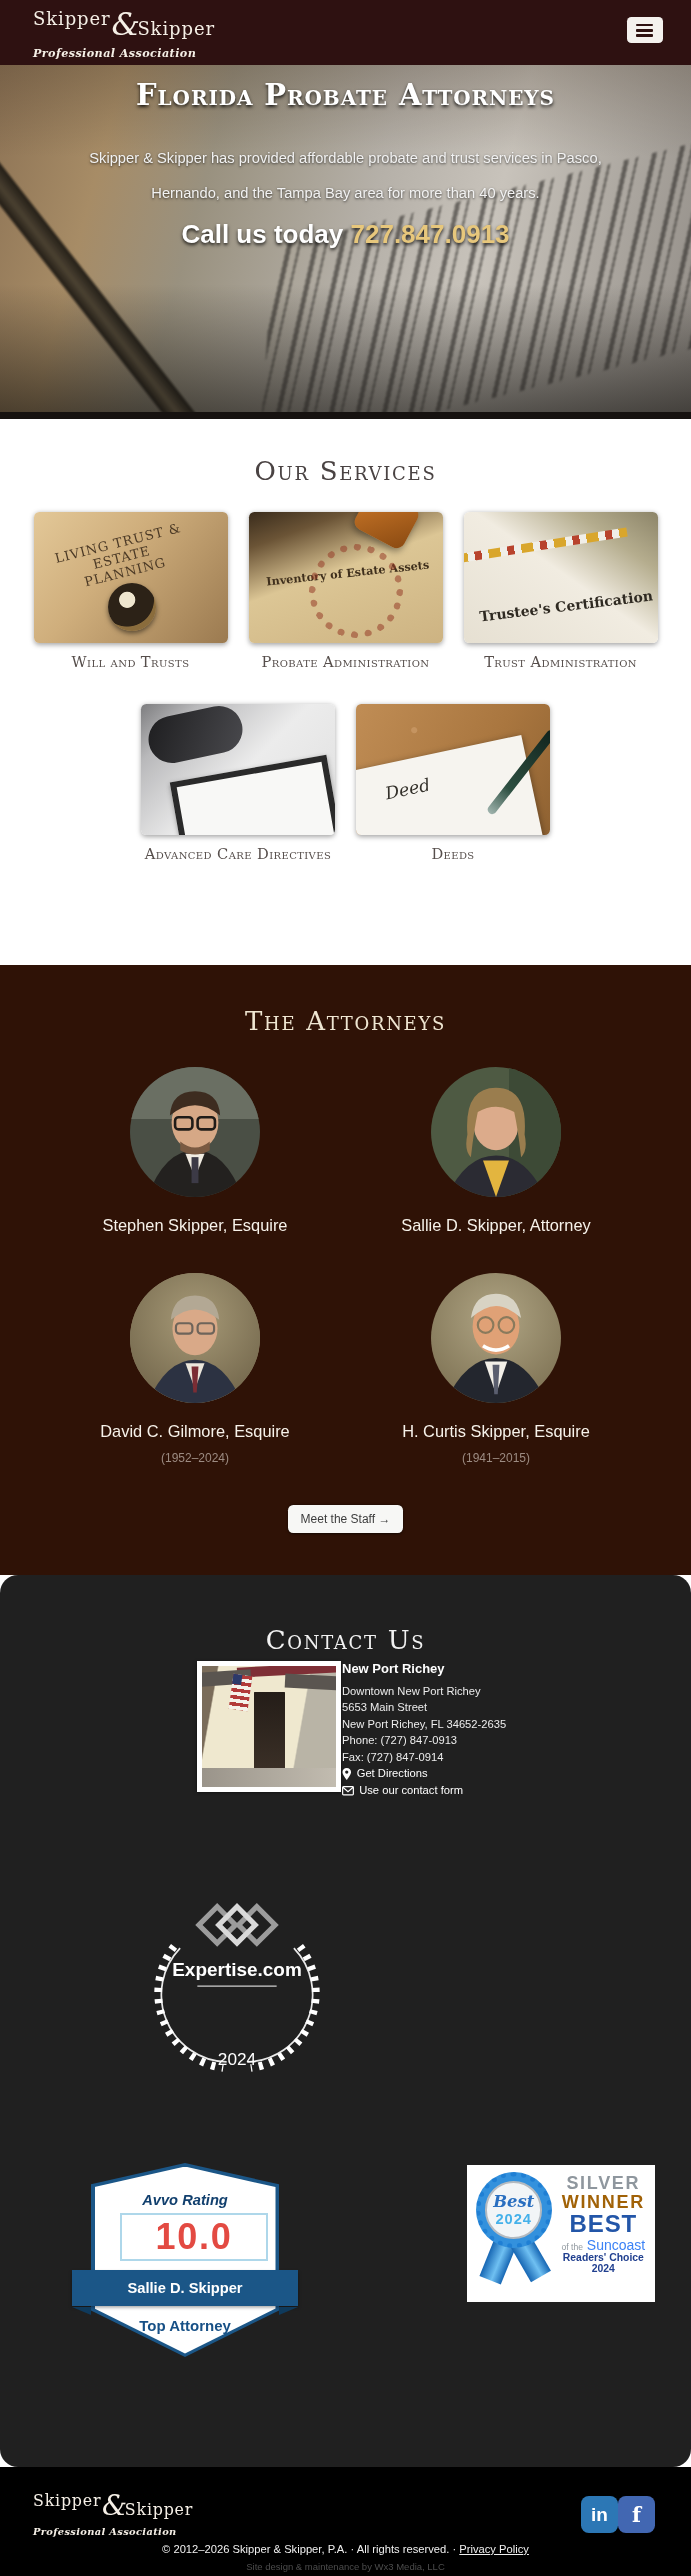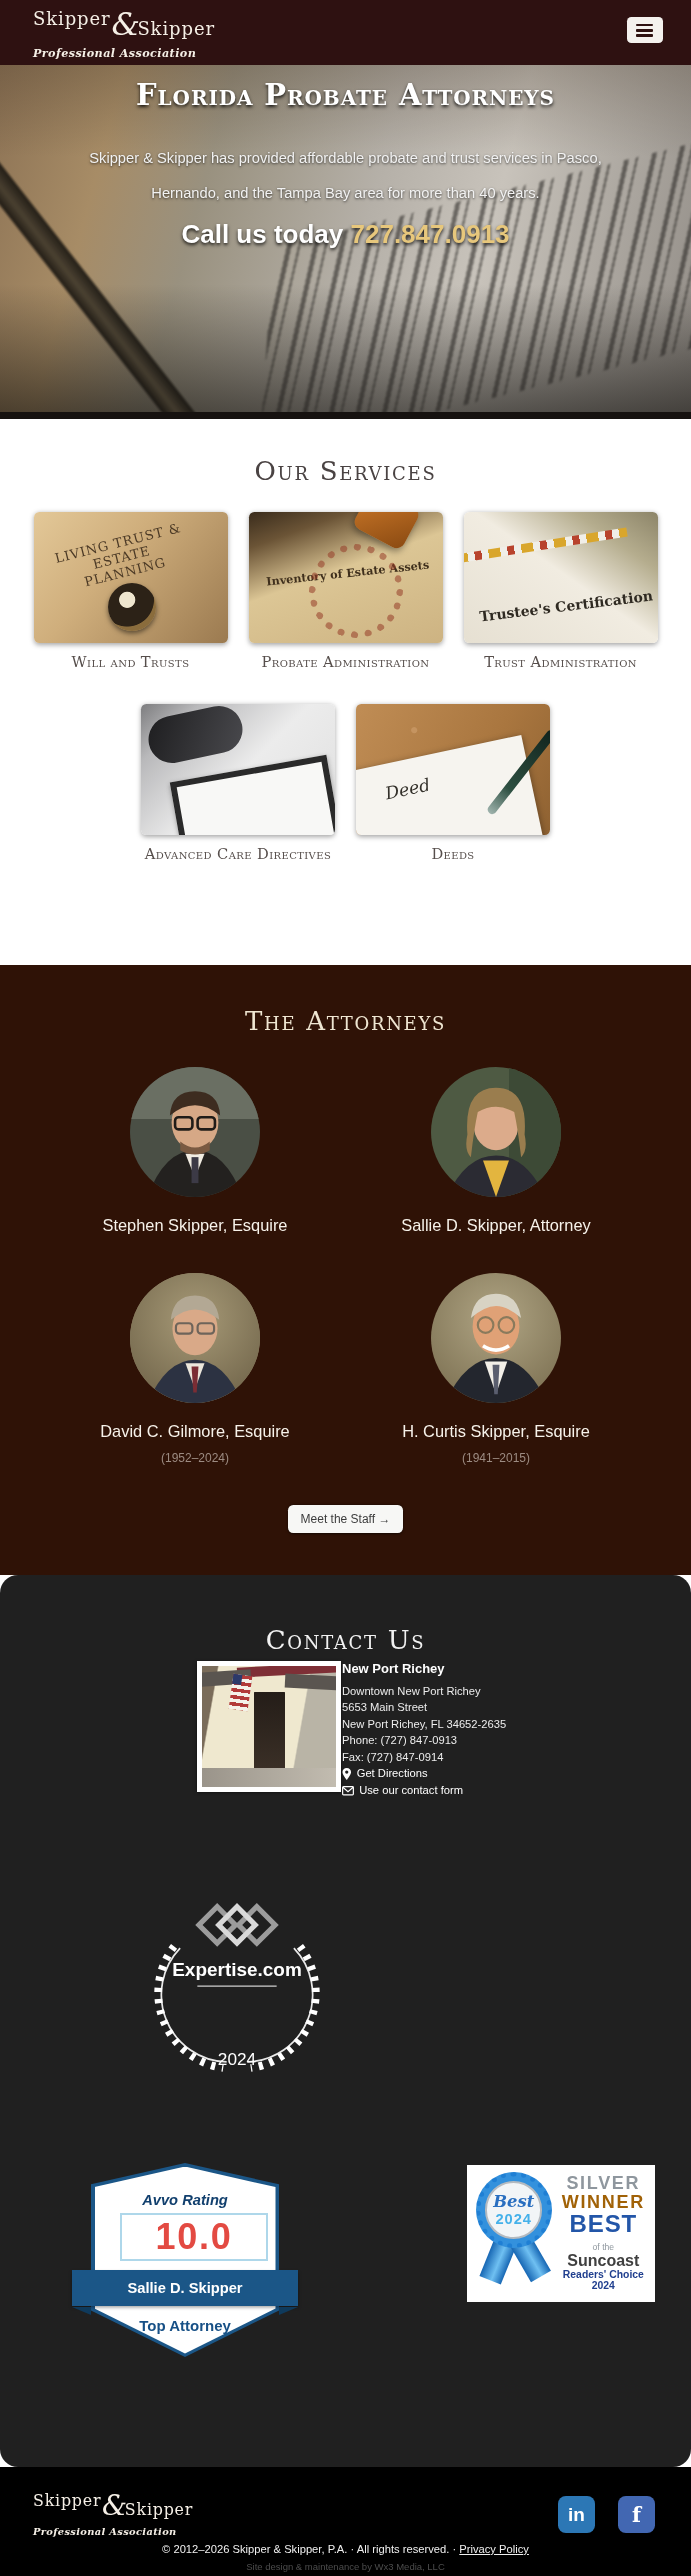--- a/index.html
+++ b/index.html
@@ -121,27 +121,27 @@
   .sc-medal { position:absolute; left:3.5px; top:1.7px; width:76px; height:76px; border-radius:50%; border:5.2px dotted #1f7fd4; background:#3391dd; }
   .sc-medal-inner { position:absolute; inset:4.3px; border-radius:50%; background:#f2f5f7; border:2.6px solid #b4bac0; text-align:center; }
   .sc-best { margin-top:11.2px; font-family:"DejaVu Serif",serif; font-style:italic; font-weight:bold; font-size:16.4px; color:#2a6fc0; line-height:1; }
   .sc-year { font-size:14.7px; font-weight:bold; color:#45b1ea; letter-spacing:0.9px; line-height:1.2; }
   .sc-text { flex:1; text-align:center; padding-top:3.5px; line-height:1.05; }
   .sc-l1 { font-size:18px; font-weight:bold; color:#8f979e; letter-spacing:1.7px; }
   .sc-l2 { font-size:18px; font-weight:bold; color:#a16207; letter-spacing:1.7px; }
   .sc-l3 { font-size:24px; font-weight:bold; color:#2356a8; letter-spacing:0.9px; }
   .sc-l4 { margin-top:1.7px; }
   .sc-l4 .small { font-size:8.6px; color:#8f979e; }
-  .sc-l4 .bold { font-size:16px; font-weight:bold; color:#404040; }
+  .sc-l4 .bold { font-size:14px; font-weight:normal; color:#3b82f6; }
   .sc-l5 { font-size:10.4px; font-weight:bold; color:#203f8f; }
 
   
   .footer { position:relative; height:109px; background:#000; color:#fff; overflow:hidden; }
   .footer .logo { position:absolute; left:33px; top:24px; transform:scale(.88); transform-origin:left top; }
-  .social { position:absolute; right:36px; top:29px; display:flex; gap:23px; }
+  .social { position:absolute; right:36px; top:29px; display:flex; gap:0; }
   .social a { width:37px; height:37px; border-radius:7.8px; display:flex; align-items:center; justify-content:center; color:#fff; font-weight:bold; font-size:21px; text-decoration:none; cursor:pointer; font-family:"Liberation Sans",sans-serif; }
   .social .li { background:#2c77b5; font-size:19px; }
   .social .fb { background:#4267b2; font-family:"DejaVu Serif",serif; }
   .copyright { position:absolute; left:0; right:0; bottom:21px; text-align:center; font-size:11.2px; color:#f0f0f0; }
   .copyright a { color:#f0f0f0; text-decoration:underline; cursor:pointer; }
   .credit { position:absolute; left:0; right:0; bottom:4.3px; text-align:center; font-size:9.5px; color:#4c4c4c; }
 </style>
 </head>
 <body>
 

